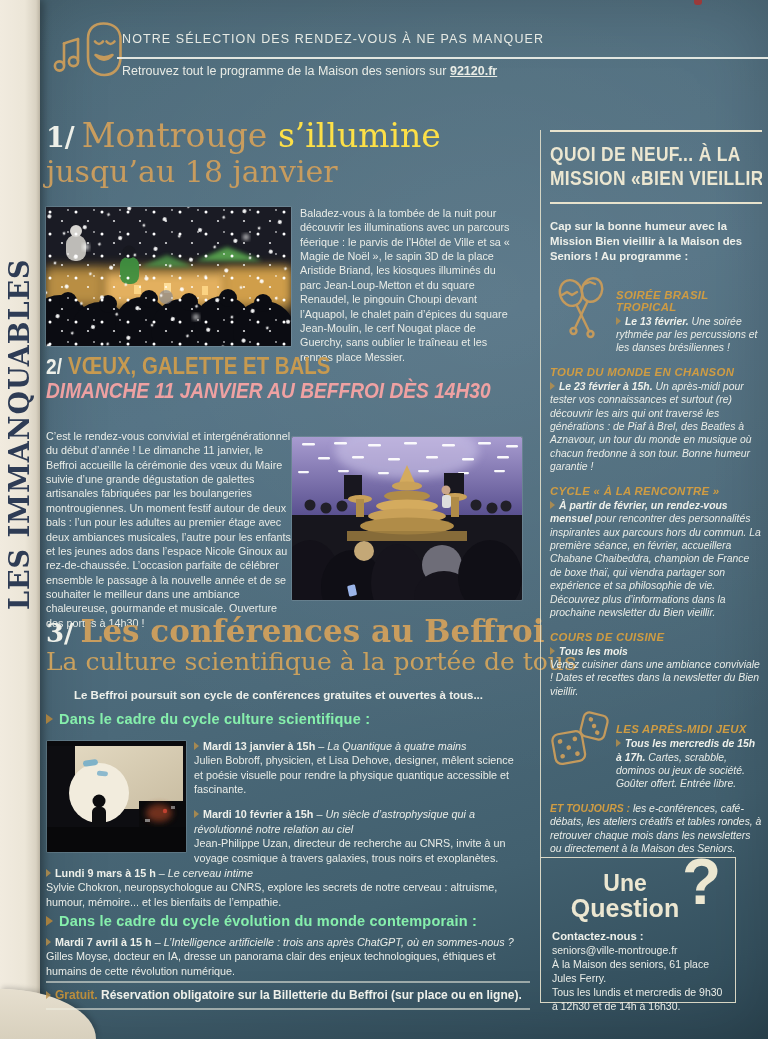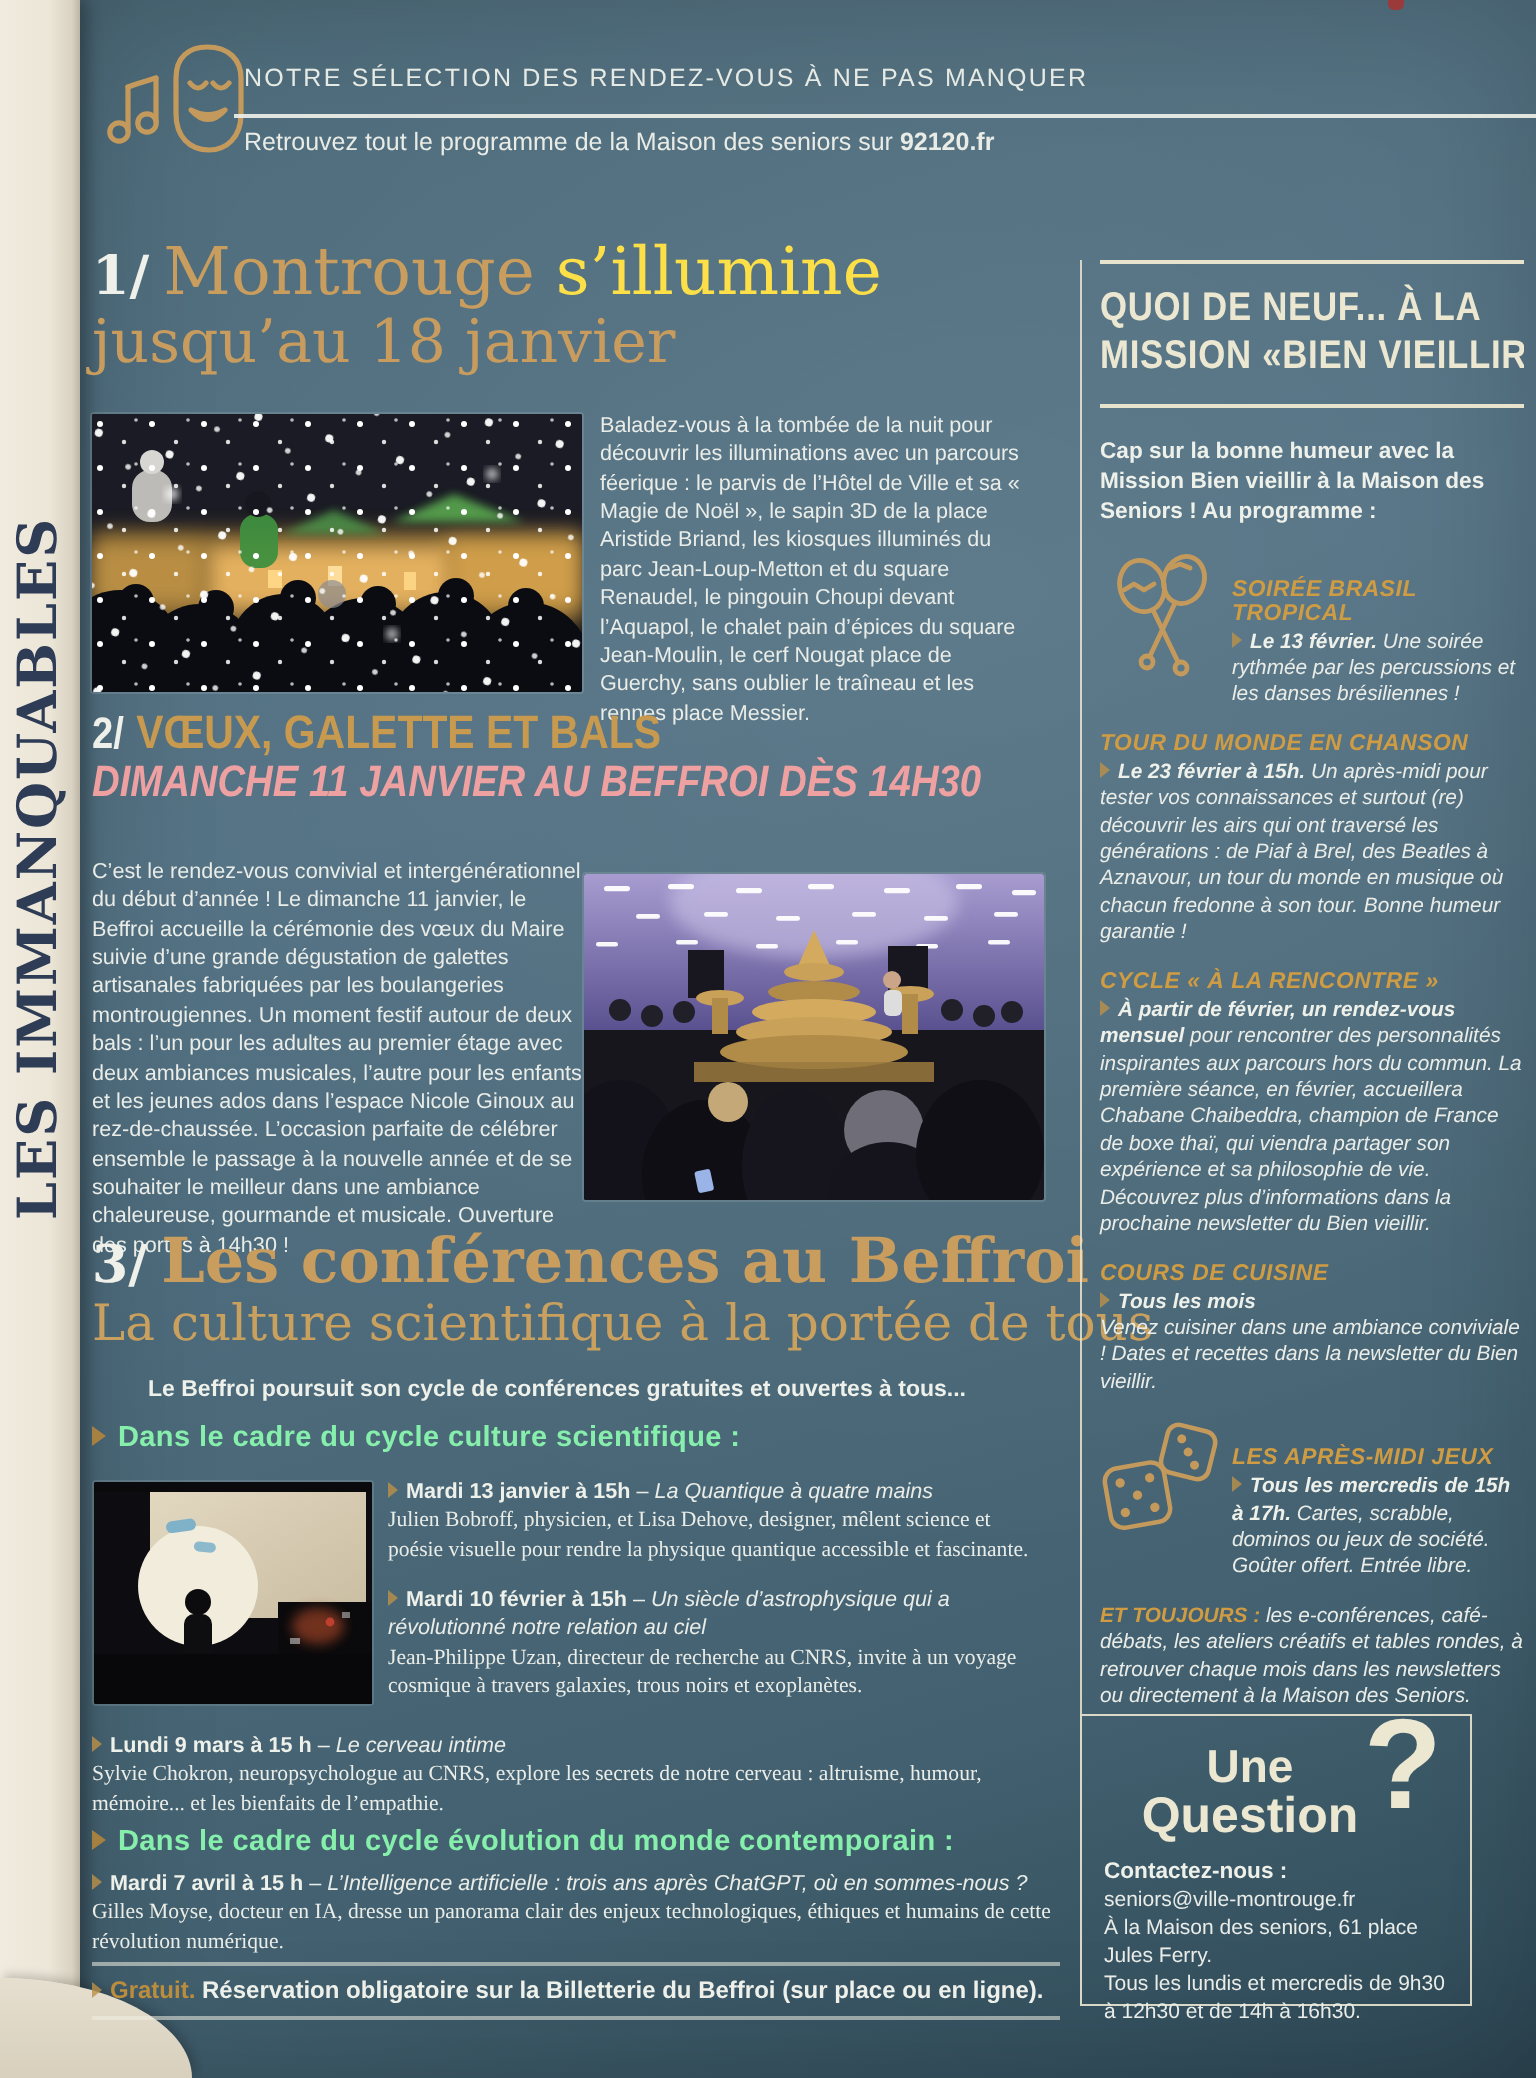--- a/index.html
+++ b/index.html
@@ -29,21 +29,21 @@
     position:absolute;left:0px;top:14px;width:40px;height:596px;
     writing-mode:vertical-rl;transform:rotate(180deg);
     font-family:"DejaVu Serif","Liberation Serif",serif;font-weight:bold;
     font-size:27px;letter-spacing:1px;color:#2e3c55;line-height:40px;text-align:left;
   }
   
   .hdr-icon{position:absolute;left:50px;top:16px;width:78px;height:66px;}
   .kicker{position:absolute;left:122px;top:32px;font-size:12.5px;letter-spacing:1.1px;color:#e6eae4;}
   .hdr-line{position:absolute;left:117px;top:57px;width:651px;height:2px;background:#e9ece6;opacity:.95;}
   .tagline{position:absolute;left:122px;top:64px;font-size:12.5px;color:#e9ece6;}
-  .tagline b{font-weight:bold;}
+  .tagline b{font-weight:bold;text-decoration:underline;}
   
   .num{color:#eef0e9;font-weight:bold;margin-right:7px;}
   .goldserif{font-family:"DejaVu Serif","Liberation Serif",serif;color:#c99d5e;}
   .body-txt{font-size:10.8px;line-height:1.33;color:#e9ece7;}
   .cond{display:inline-block;transform:scaleX(.87);transform-origin:0 50%;white-space:nowrap;}
   
   .s1-head{position:absolute;left:46px;top:118px;line-height:1.12;}
   .s1-line1{font-size:33px;}
   .s1-line1 .num{font-size:27px;}
   .s1-line1 b{font-weight:normal;color:#fde047;}
@@ -69,21 +69,21 @@
   .cycle1{position:absolute;left:46px;top:711px;}
   .cycle2{position:absolute;left:46px;top:913px;}
   .chev::before{content:"";display:inline-block;width:0;height:0;border-left:7px solid #b9873a;border-top:5px solid transparent;border-bottom:5px solid transparent;margin-right:6px;opacity:.85;}
   .mini-chev::before{content:"";display:inline-block;width:0;height:0;border-left:5px solid #bb9148;border-top:4px solid transparent;border-bottom:4px solid transparent;margin-right:4px;opacity:.8;}
   .photo3{left:47px;top:741px;width:139px;height:111px;}
   .events-col{position:absolute;left:194px;top:739px;width:328px;}
   .ev-date{font-weight:bold;color:#eef0ea;}
   .ev-title{font-style:italic;}
   .dash{padding:0 3px;}
   .ev-head{margin:0;}
-  .ev-desc{margin:0 0 11px;font-family:Liberation Serif, serif;}
+  .ev-desc{margin:0 0 11px;}
   .ev3{position:absolute;left:46px;top:866px;width:478px;}
   .ev4{position:absolute;left:46px;top:935px;width:480px;}
   .rule{position:absolute;height:1.5px;background:rgba(238,238,226,.55);}
   .rule1{left:46px;top:981px;width:484px;}
   .rule2{left:46px;top:1008px;width:484px;}
   .gratuit{position:absolute;left:46px;top:988px;font-size:12px;font-weight:bold;color:#eef0ea;}
   .gratuit .lead{color:#bb8d3c;}
   
   .sidebar{
     position:absolute;left:540px;top:130px;width:222px;height:727px;

